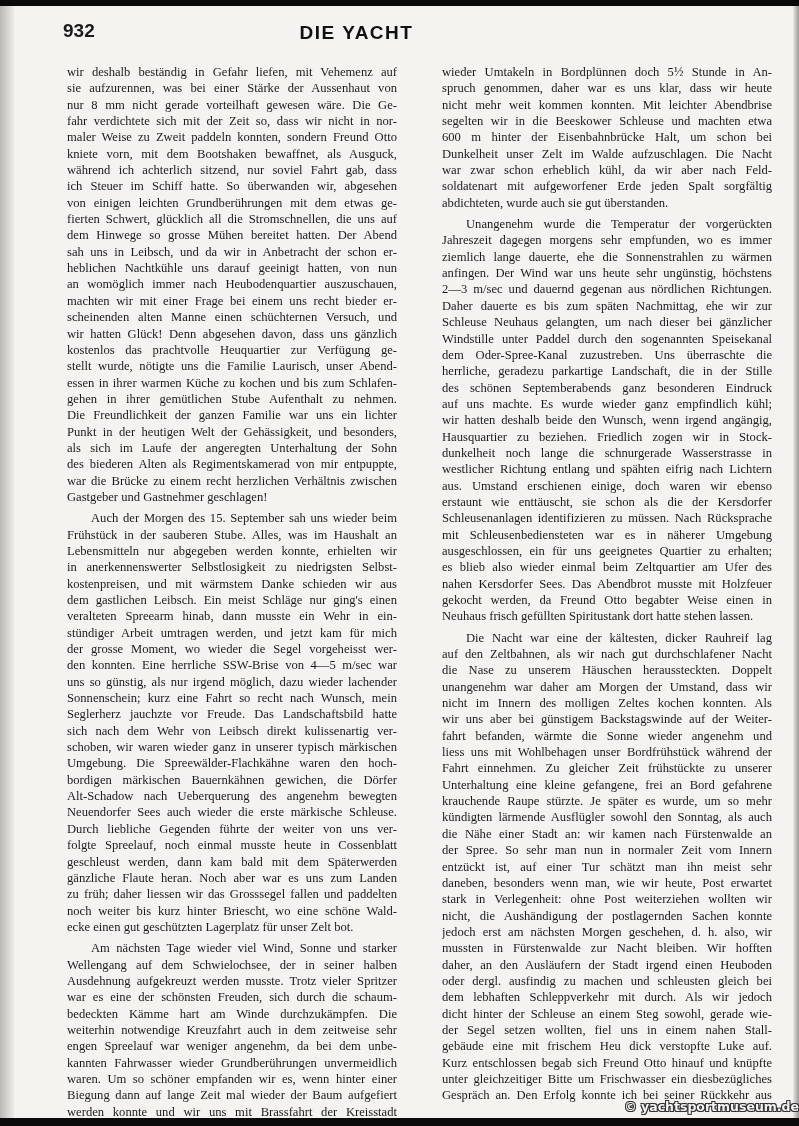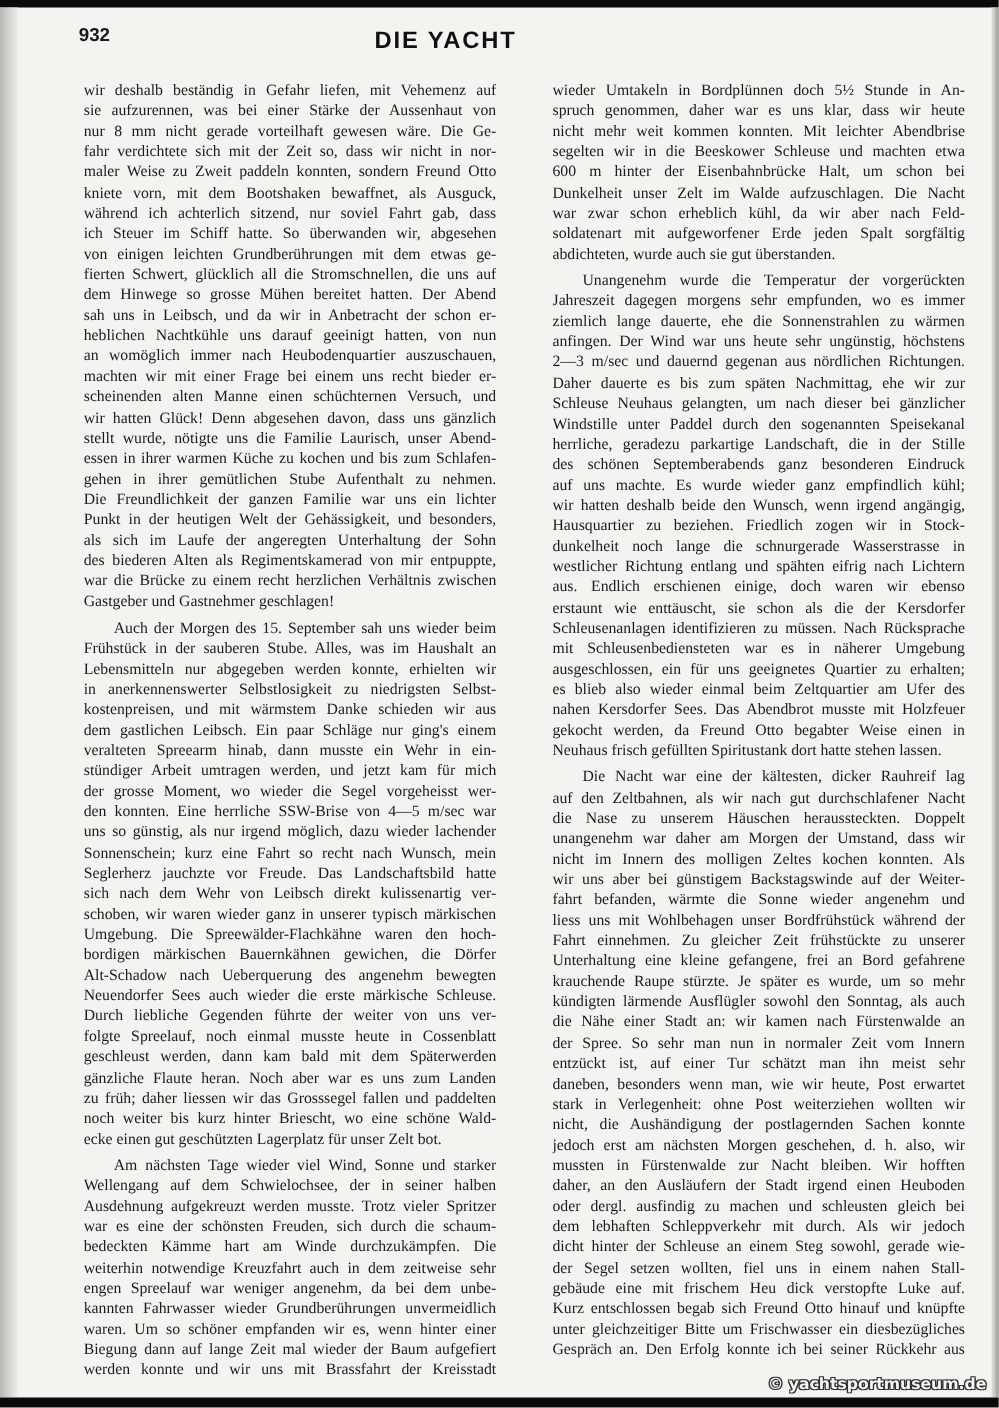--- a/index.html
+++ b/index.html
@@ -20,42 +20,42 @@
     position: absolute; left: 0; top: 6px; width: 14px; height: 1112px;
     background: linear-gradient(to right, #b9b7b3, #d9d8d4 60%, #ecebe8);
   }
   .rightedge {
     position: absolute; right: 0; top: 6px; width: 6px; height: 1112px;
     background: linear-gradient(to left, #9a9894, #e8e7e4);
   }
   .pagenum {
     position: absolute; left: 63px; top: 20px;
     font-family: "Liberation Sans", "DejaVu Sans", sans-serif;
-    font-weight: bold; font-size: 15px; color: #1a1a1a;
+    font-weight: bold; font-size: 19px; color: #1a1a1a;
   }
   .masthead {
     position: absolute; left: 0; width: 713px; top: 22px; text-align: center;
     font-family: "Liberation Sans", "DejaVu Sans", sans-serif;
     font-weight: bold; font-size: 19px; letter-spacing: 1.5px; color: #111;
   }
   .col {
     position: absolute; top: 64px; width: 330px;
     font-size: 12.6px; line-height: 16.35px; color: #1b1b1b;
   }
   .col.left { left: 67px; }
   .col.right { left: 442px; }
   .line {
     display: block; height: 16.35px; white-space: nowrap;
     text-align: justify; text-align-last: justify; overflow: hidden;
   }
   .line.last { text-align-last: left; }
   .line.indent { padding-left: 24px; }
   .gap { display: block; height: 5px; }
   .watermark {
-    position: absolute; right: 10px; bottom: 12px;
+    position: absolute; right: 0; bottom: 12px;
     font-family: "DejaVu Sans", sans-serif; font-weight: bold; font-size: 12.5px;
     color: #f5f5f5;
     text-shadow: 0 0 1px #222, 1px 1px 0 #333, -1px -1px 0 #333, 1px -1px 0 #333, -1px 1px 0 #333;
   }
 </style>
 </head>
 <body>
 
 <div class="page">
   <div class="topbar"></div>
@@ -77,38 +77,39 @@
         <span class="line">ich Steuer im Schiff hatte. So überwanden wir, abgesehen</span>
         <span class="line">von einigen leichten Grundberührungen mit dem etwas ge-</span>
         <span class="line">fierten Schwert, glücklich all die Stromschnellen, die uns auf</span>
         <span class="line">dem Hinwege so grosse Mühen bereitet hatten. Der Abend</span>
         <span class="line">sah uns in Leibsch, und da wir in Anbetracht der schon er-</span>
         <span class="line">heblichen Nachtkühle uns darauf geeinigt hatten, von nun</span>
         <span class="line">an womöglich immer nach Heubodenquartier auszuschauen,</span>
         <span class="line">machten wir mit einer Frage bei einem uns recht bieder er-</span>
         <span class="line">scheinenden alten Manne einen schüchternen Versuch, und</span>
         <span class="line">wir hatten Glück! Denn abgesehen davon, dass uns gänzlich</span>
+        <span class="line">kostenlos das prachtvolle Heuquartier zur Verfügung ge-</span>
         <span class="line">stellt wurde, nötigte uns die Familie Laurisch, unser Abend-</span>
         <span class="line">essen in ihrer warmen Küche zu kochen und bis zum Schlafen-</span>
         <span class="line">gehen in ihrer gemütlichen Stube Aufenthalt zu nehmen.</span>
         <span class="line">Die Freundlichkeit der ganzen Familie war uns ein lichter</span>
         <span class="line">Punkt in der heutigen Welt der Gehässigkeit, und besonders,</span>
         <span class="line">als sich im Laufe der angeregten Unterhaltung der Sohn</span>
         <span class="line">des biederen Alten als Regimentskamerad von mir entpuppte,</span>
         <span class="line">war die Brücke zu einem recht herzlichen Verhältnis zwischen</span>
         <span class="line last">Gastgeber und Gastnehmer geschlagen!</span>
       </div>
       <span class="gap"></span>
       <div>
         <span class="line indent">Auch der Morgen des 15. September sah uns wieder beim</span>
         <span class="line">Frühstück in der sauberen Stube. Alles, was im Haushalt an</span>
         <span class="line">Lebensmitteln nur abgegeben werden konnte, erhielten wir</span>
         <span class="line">in anerkennenswerter Selbstlosigkeit zu niedrigsten Selbst-</span>
         <span class="line">kostenpreisen, und mit wärmstem Danke schieden wir aus</span>
-        <span class="line">dem gastlichen Leibsch. Ein paar Schläge nur ging's einem</span>
+        <span class="line">dem gastlichen Leibsch. Ein meist Schläge nur ging's einen</span>
         <span class="line">veralteten Spreearm hinab, dann musste ein Wehr in ein-</span>
         <span class="line">stündiger Arbeit umtragen werden, und jetzt kam für mich</span>
         <span class="line">der grosse Moment, wo wieder die Segel vorgeheisst wer-</span>
         <span class="line">den konnten. Eine herrliche SSW-Brise von 4—5 m/sec war</span>
         <span class="line">uns so günstig, als nur irgend möglich, dazu wieder lachender</span>
         <span class="line">Sonnenschein; kurz eine Fahrt so recht nach Wunsch, mein</span>
         <span class="line">Seglerherz jauchzte vor Freude. Das Landschaftsbild hatte</span>
         <span class="line">sich nach dem Wehr von Leibsch direkt kulissenartig ver-</span>
         <span class="line">schoben, wir waren wieder ganz in unserer typisch märkischen</span>
         <span class="line">Umgebung. Die Spreewälder-Flachkähne waren den hoch-</span>
@@ -153,28 +154,29 @@
       <span class="gap"></span>
       <div>
         <span class="line indent">Unangenehm wurde die Temperatur der vorgerückten</span>
         <span class="line">Jahreszeit dagegen morgens sehr empfunden, wo es immer</span>
         <span class="line">ziemlich lange dauerte, ehe die Sonnenstrahlen zu wärmen</span>
         <span class="line">anfingen. Der Wind war uns heute sehr ungünstig, höchstens</span>
         <span class="line">2—3 m/sec und dauernd gegenan aus nördlichen Richtungen.</span>
         <span class="line">Daher dauerte es bis zum späten Nachmittag, ehe wir zur</span>
         <span class="line">Schleuse Neuhaus gelangten, um nach dieser bei gänzlicher</span>
         <span class="line">Windstille unter Paddel durch den sogenannten Speisekanal</span>
+        <span class="line">dem Oder-Spree-Kanal zuzustreben. Uns überraschte die</span>
         <span class="line">herrliche, geradezu parkartige Landschaft, die in der Stille</span>
         <span class="line">des schönen Septemberabends ganz besonderen Eindruck</span>
         <span class="line">auf uns machte. Es wurde wieder ganz empfindlich kühl;</span>
         <span class="line">wir hatten deshalb beide den Wunsch, wenn irgend angängig,</span>
         <span class="line">Hausquartier zu beziehen. Friedlich zogen wir in Stock-</span>
         <span class="line">dunkelheit noch lange die schnurgerade Wasserstrasse in</span>
         <span class="line">westlicher Richtung entlang und spähten eifrig nach Lichtern</span>
-        <span class="line">aus. Endlich erschienen einige, doch waren wir ebenso</span>
+        <span class="line">aus. Umstand erschienen einige, doch waren wir ebenso</span>
         <span class="line">erstaunt wie enttäuscht, sie schon als die der Kersdorfer</span>
         <span class="line">Schleusenanlagen identifizieren zu müssen. Nach Rücksprache</span>
         <span class="line">mit Schleusenbediensteten war es in näherer Umgebung</span>
         <span class="line">ausgeschlossen, ein für uns geeignetes Quartier zu erhalten;</span>
         <span class="line">es blieb also wieder einmal beim Zeltquartier am Ufer des</span>
         <span class="line">nahen Kersdorfer Sees. Das Abendbrot musste mit Holzfeuer</span>
         <span class="line">gekocht werden, da Freund Otto begabter Weise einen in</span>
         <span class="line last">Neuhaus frisch gefüllten Spiritustank dort hatte stehen lassen.</span>
       </div>
       <span class="gap"></span>

